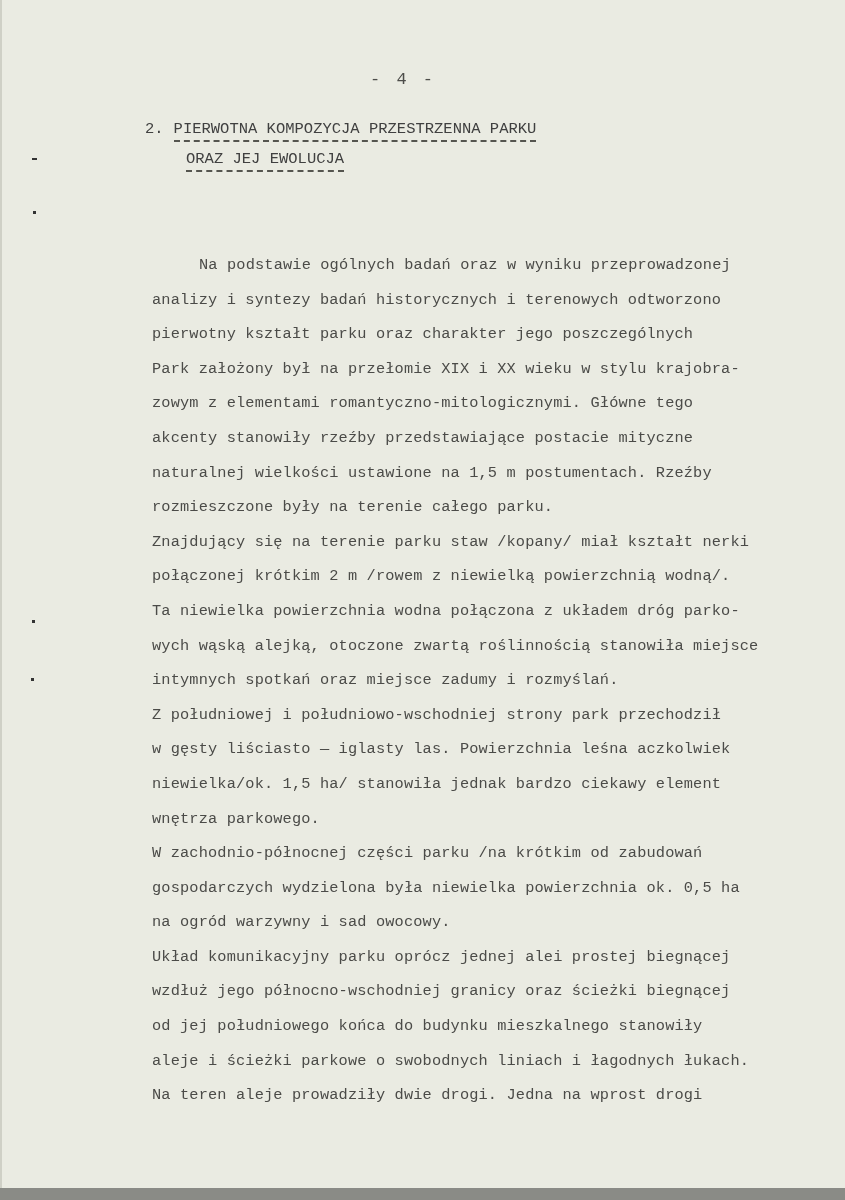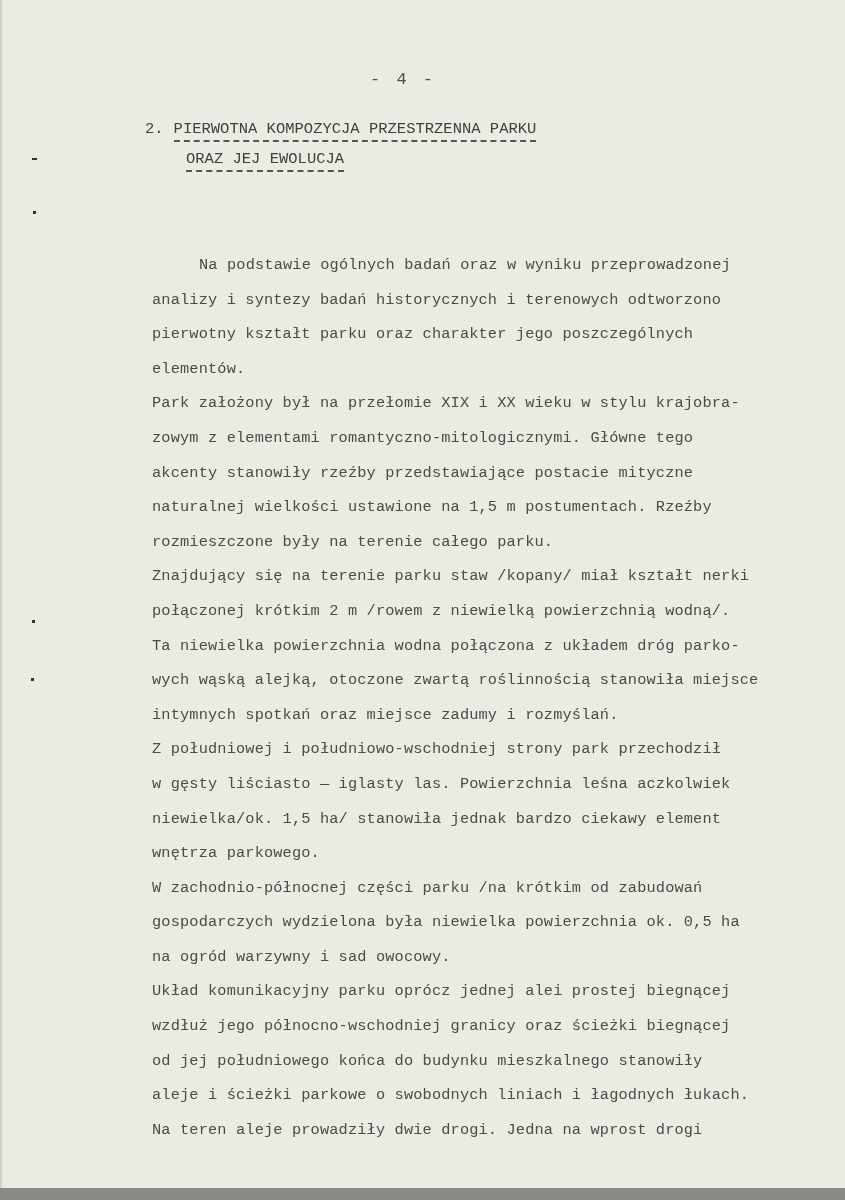--- a/index.html
+++ b/index.html
@@ -100,21 +100,20 @@
     <span class="num">2.</span><span class="u">PIERWOTNA KOMPOZYCJA PRZESTRZENNA PARKU</span>
   </div>
   <div class="heading heading-2">
     <span class="u">ORAZ JEJ EWOLUCJA</span>
   </div>
 
   <div class="body-text">
     <span class="line indent">Na podstawie ogólnych badań oraz w wyniku przeprowadzonej</span>
     <span class="line">analizy i syntezy badań historycznych i terenowych odtworzono</span>
     <span class="line">pierwotny kształt parku oraz charakter jego poszczególnych</span>
-    <span class="line">elementów.</span>
     <span class="line">Park założony był na przełomie XIX i XX wieku w stylu krajobra-</span>
     <span class="line">zowym z elementami romantyczno-mitologicznymi. Główne tego</span>
     <span class="line">akcenty stanowiły rzeźby przedstawiające postacie mityczne</span>
     <span class="line">naturalnej wielkości ustawione na 1,5 m postumentach. Rzeźby</span>
     <span class="line">rozmieszczone były na terenie całego parku.</span>
     <span class="line">Znajdujący się na terenie parku staw /kopany/ miał kształt nerki</span>
     <span class="line">połączonej krótkim 2 m /rowem z niewielką powierzchnią wodną/.</span>
     <span class="line">Ta niewielka powierzchnia wodna połączona z układem dróg parko-</span>
     <span class="line">wych wąską alejką, otoczone zwartą roślinnością stanowiła miejsce</span>
     <span class="line">intymnych spotkań oraz miejsce zadumy i rozmyślań.</span>

